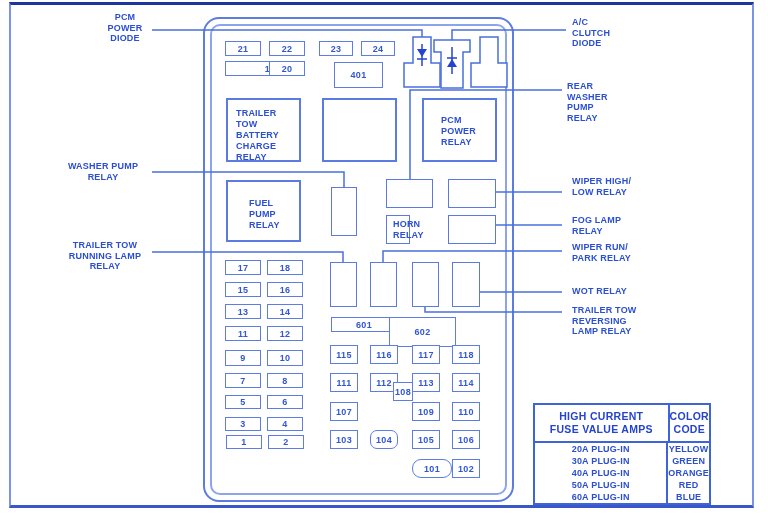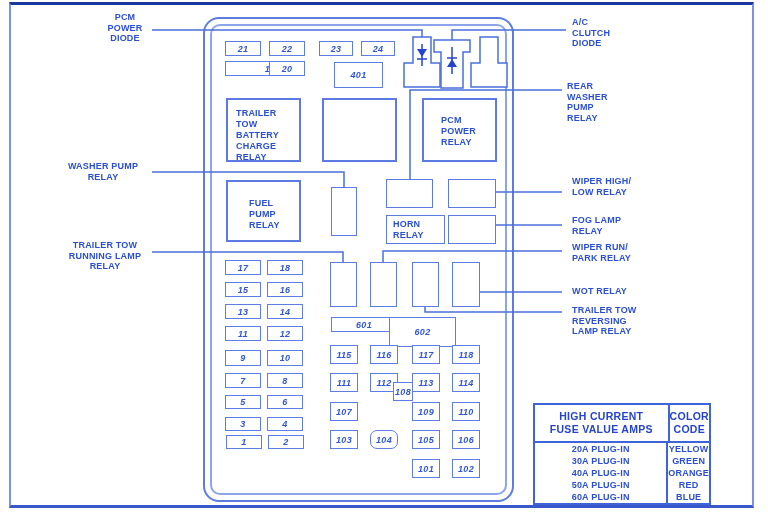--- a/index.html
+++ b/index.html
@@ -26,21 +26,21 @@
   }
   svg.wires{left:0;top:0;width:768px;height:519px;pointer-events:none;}
   .lbl{
     color:#2b4fd3;font-size:9px;font-weight:bold;line-height:10.5px;
     letter-spacing:.2px;white-space:pre-line;
   }
   .lbl.c{text-align:center;}
   .fuse{
     display:flex;align-items:center;justify-content:center;background:#fff;
     border:1px solid #5d7de4;box-sizing:border-box;
-    color:#3156d6;font-size:9px;font-weight:bold;letter-spacing:.3px;font-style:italic;
+    color:#3156d6;font-size:9px;font-weight:bold;letter-spacing:.3px;
   }
   .relay{
     background:#fff;border:2px solid #5b7be3;box-sizing:border-box;
     color:#2b4fd3;font-size:9px;font-weight:bold;line-height:11px;
     letter-spacing:.2px;white-space:pre-line;
   }
   .relay.thin{border-width:1px;}
   .legend{
     left:533px;top:403px;width:178px;height:102px;background:#fff;
     border:2px solid #3f63d8;box-sizing:border-box;display:flex;flex-direction:column;
@@ -145,21 +145,21 @@
 POWER
 RELAY</div>
 
   <div class="abs relay" style="left:226px;top:180px;width:75px;height:62px;padding:16px 0 0 21px;">FUEL
 PUMP
 RELAY</div>
   <div class="abs relay thin" style="left:331px;top:187px;width:26px;height:49px;"></div>
 
   <div class="abs relay thin" style="left:386px;top:179px;width:47px;height:29px;"></div>
   <div class="abs relay thin" style="left:448px;top:179px;width:48px;height:29px;"></div>
-  <div class="abs relay thin" style="left:386px;top:215px;width:59px;height:29px;padding:3px 0 0 6px;">HORN
+  <div class="abs relay thin" style="left:386px;top:215px;width:24px;height:29px;padding:3px 0 0 6px;">HORN
 RELAY</div>
   <div class="abs relay thin" style="left:448px;top:215px;width:48px;height:29px;"></div>
 
   <div class="abs relay thin" style="left:330px;top:262px;width:27px;height:45px;"></div>
   <div class="abs relay thin" style="left:370px;top:262px;width:27px;height:45px;"></div>
   <div class="abs relay thin" style="left:412px;top:262px;width:27px;height:45px;"></div>
   <div class="abs relay thin" style="left:452px;top:262px;width:28px;height:45px;"></div>
 
   <div class="abs fuse" style="left:331px;top:317px;width:66px;height:15px;">601</div>
   <div class="abs fuse" style="left:389px;top:317px;width:67px;height:30px;">602</div>
@@ -192,21 +192,21 @@
   <div class="abs fuse" style="left:412px;top:373px;width:28px;height:19px;">113</div>
   <div class="abs fuse" style="left:452px;top:373px;width:28px;height:19px;">114</div>
   <div class="abs fuse" style="left:330px;top:402px;width:28px;height:19px;">107</div>
   <div class="abs fuse" style="left:370px;top:382px;width:20px;height:19px;margin-left:23px;">108</div>
   <div class="abs fuse" style="left:412px;top:402px;width:28px;height:19px;">109</div>
   <div class="abs fuse" style="left:452px;top:402px;width:28px;height:19px;">110</div>
   <div class="abs fuse" style="left:330px;top:430px;width:28px;height:19px;">103</div>
   <div class="abs fuse" style="left:370px;top:430px;width:28px;height:19px;border-radius:7px;">104</div>
   <div class="abs fuse" style="left:412px;top:430px;width:28px;height:19px;">105</div>
   <div class="abs fuse" style="left:452px;top:430px;width:28px;height:19px;">106</div>
-  <div class="abs fuse" style="left:412px;top:459px;width:28px;height:19px;">101</div>
+  <div class="abs fuse" style="left:412px;top:459px;width:40px;height:19px;border-radius:9px;">101</div>
   <div class="abs fuse" style="left:452px;top:459px;width:28px;height:19px;">102</div>
 
   <div class="abs legend">
     <div class="hdr">
       <div class="w1 cdiv">HIGH CURRENT
 FUSE VALUE AMPS</div>
       <div class="w2">COLOR
 CODE</div>
     </div>
     <div class="body">

